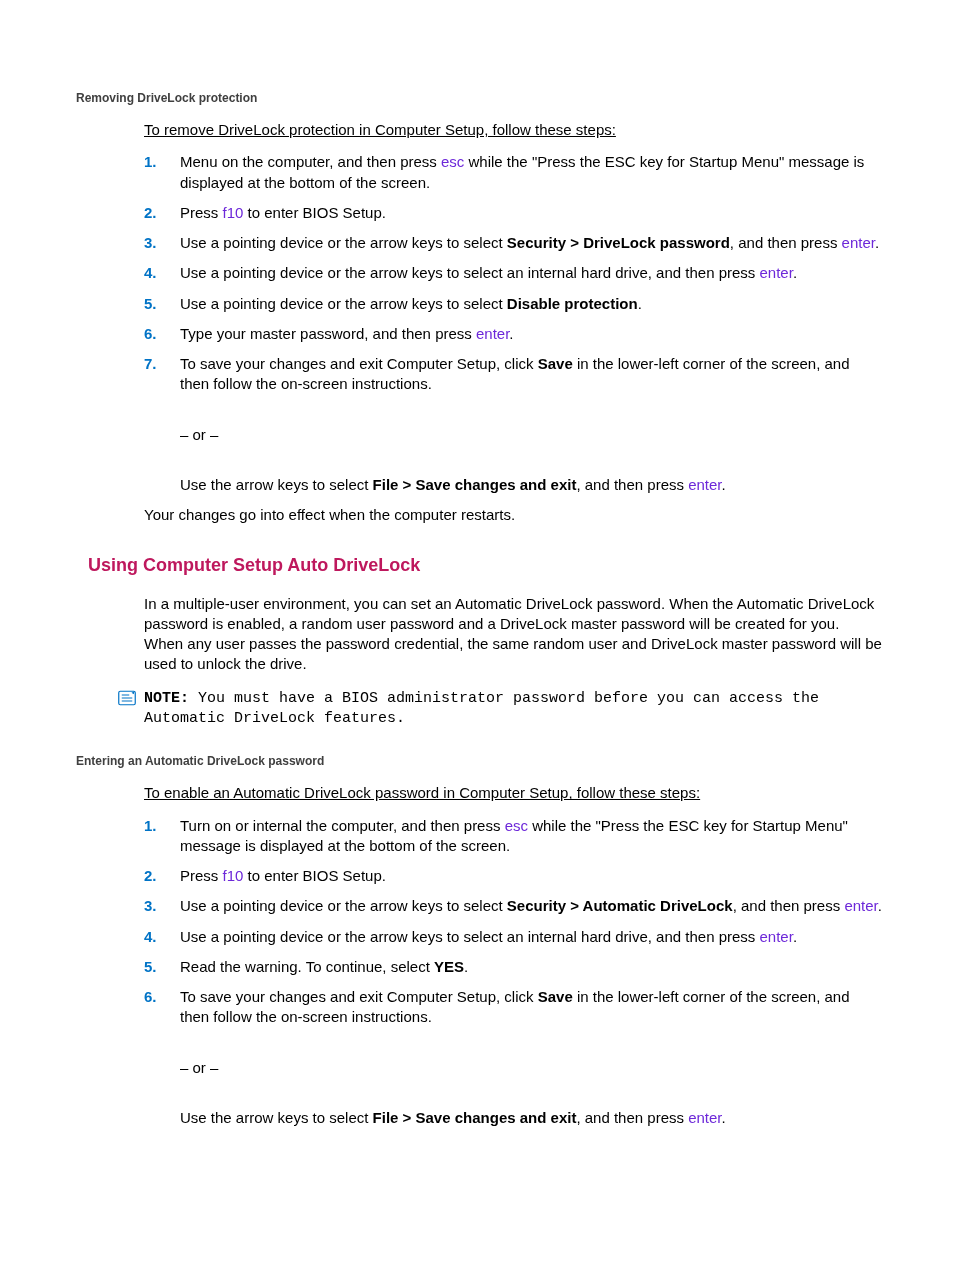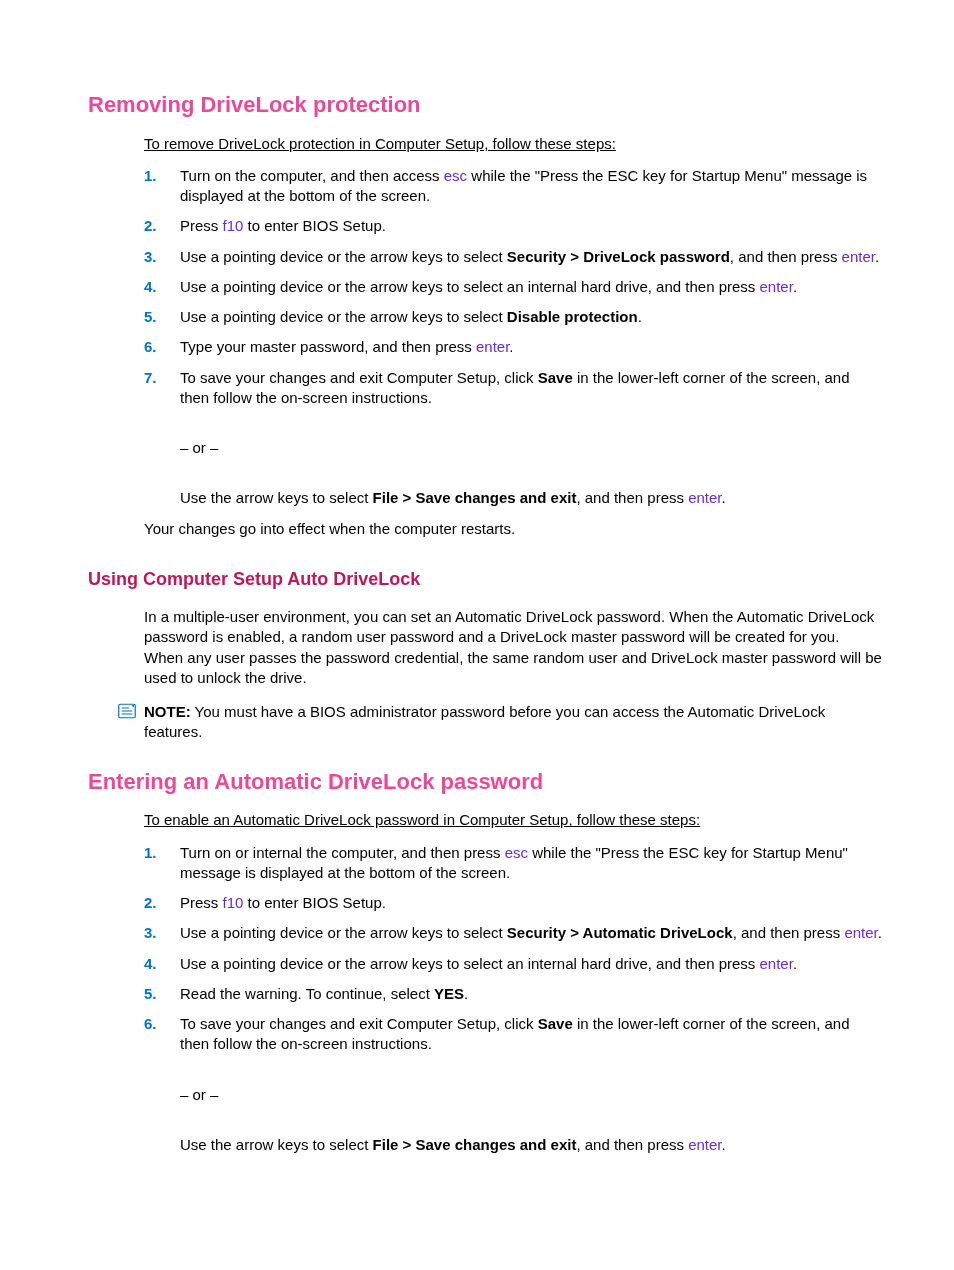--- a/index.html
+++ b/index.html
@@ -6,24 +6,24 @@
     font-family: Arial, Helvetica, sans-serif;
     font-size: 15px;
     color: #000;
     margin: 0;
     padding: 90px 72px 60px 72px;
     width: 954px;
     box-sizing: border-box;
     line-height: 1.35;
   }
   .h3 {
-    color: #ec4899;
-    font-size: 22px;
+    color: #404040;
+    font-size: 12px;
     font-weight: bold;
-    margin: 0 0 14px 16px;
+    margin: 0 0 14px 4px;
   }
   .h2 {
     color: #be185d;
     font-size: 18px;
     font-weight: bold;
     margin: 28px 0 16px 16px;
   }
   .intro {
     margin: 0 0 12px 72px;
     text-decoration: underline;
@@ -51,20 +51,21 @@
   .key {
     color: #6d28d9;
   }
   .sub {
     margin-top: 30px;
   }
   .note-block {
     margin: 14px 0 16px 46px;
     position: relative;
     padding-left: 26px;
+    font-family: Liberation Mono, monospace;
   }
   .note-icon {
     position: absolute;
     left: 0;
     top: 1px;
     width: 18px;
     height: 16px;
     color: #0073c6;
   }
   .note-label {
@@ -74,21 +75,21 @@
 </style>
 </head>
 <body>
 
 <div class="h3">Removing DriveLock protection</div>
 <p class="intro">To remove DriveLock protection in Computer Setup, follow these steps:</p>
 
 <ol class="steps">
   <li>
     <span class="num">1.</span>
-    <span>Turn on the computer, and then access </span><span class="key">esc</span><span> while the "Press the ESC key for Startup Menu" message is displayed at the bottom of the screen.</span>
+    <span>Menu on the computer, and then press </span><span class="key">esc</span><span> while the "Press the ESC key for Startup Menu" message is displayed at the bottom of the screen.</span>
   </li>
   <li>
     <span class="num">2.</span>
     <span>Press </span><span class="key">f10</span><span> to enter BIOS Setup.</span>
   </li>
   <li>
     <span class="num">3.</span>
     <span>Use a pointing device or the arrow keys to select </span><b>Security &gt; DriveLock password</b><span>, and then press </span><span class="key">enter</span><span>.</span>
   </li>
   <li>

